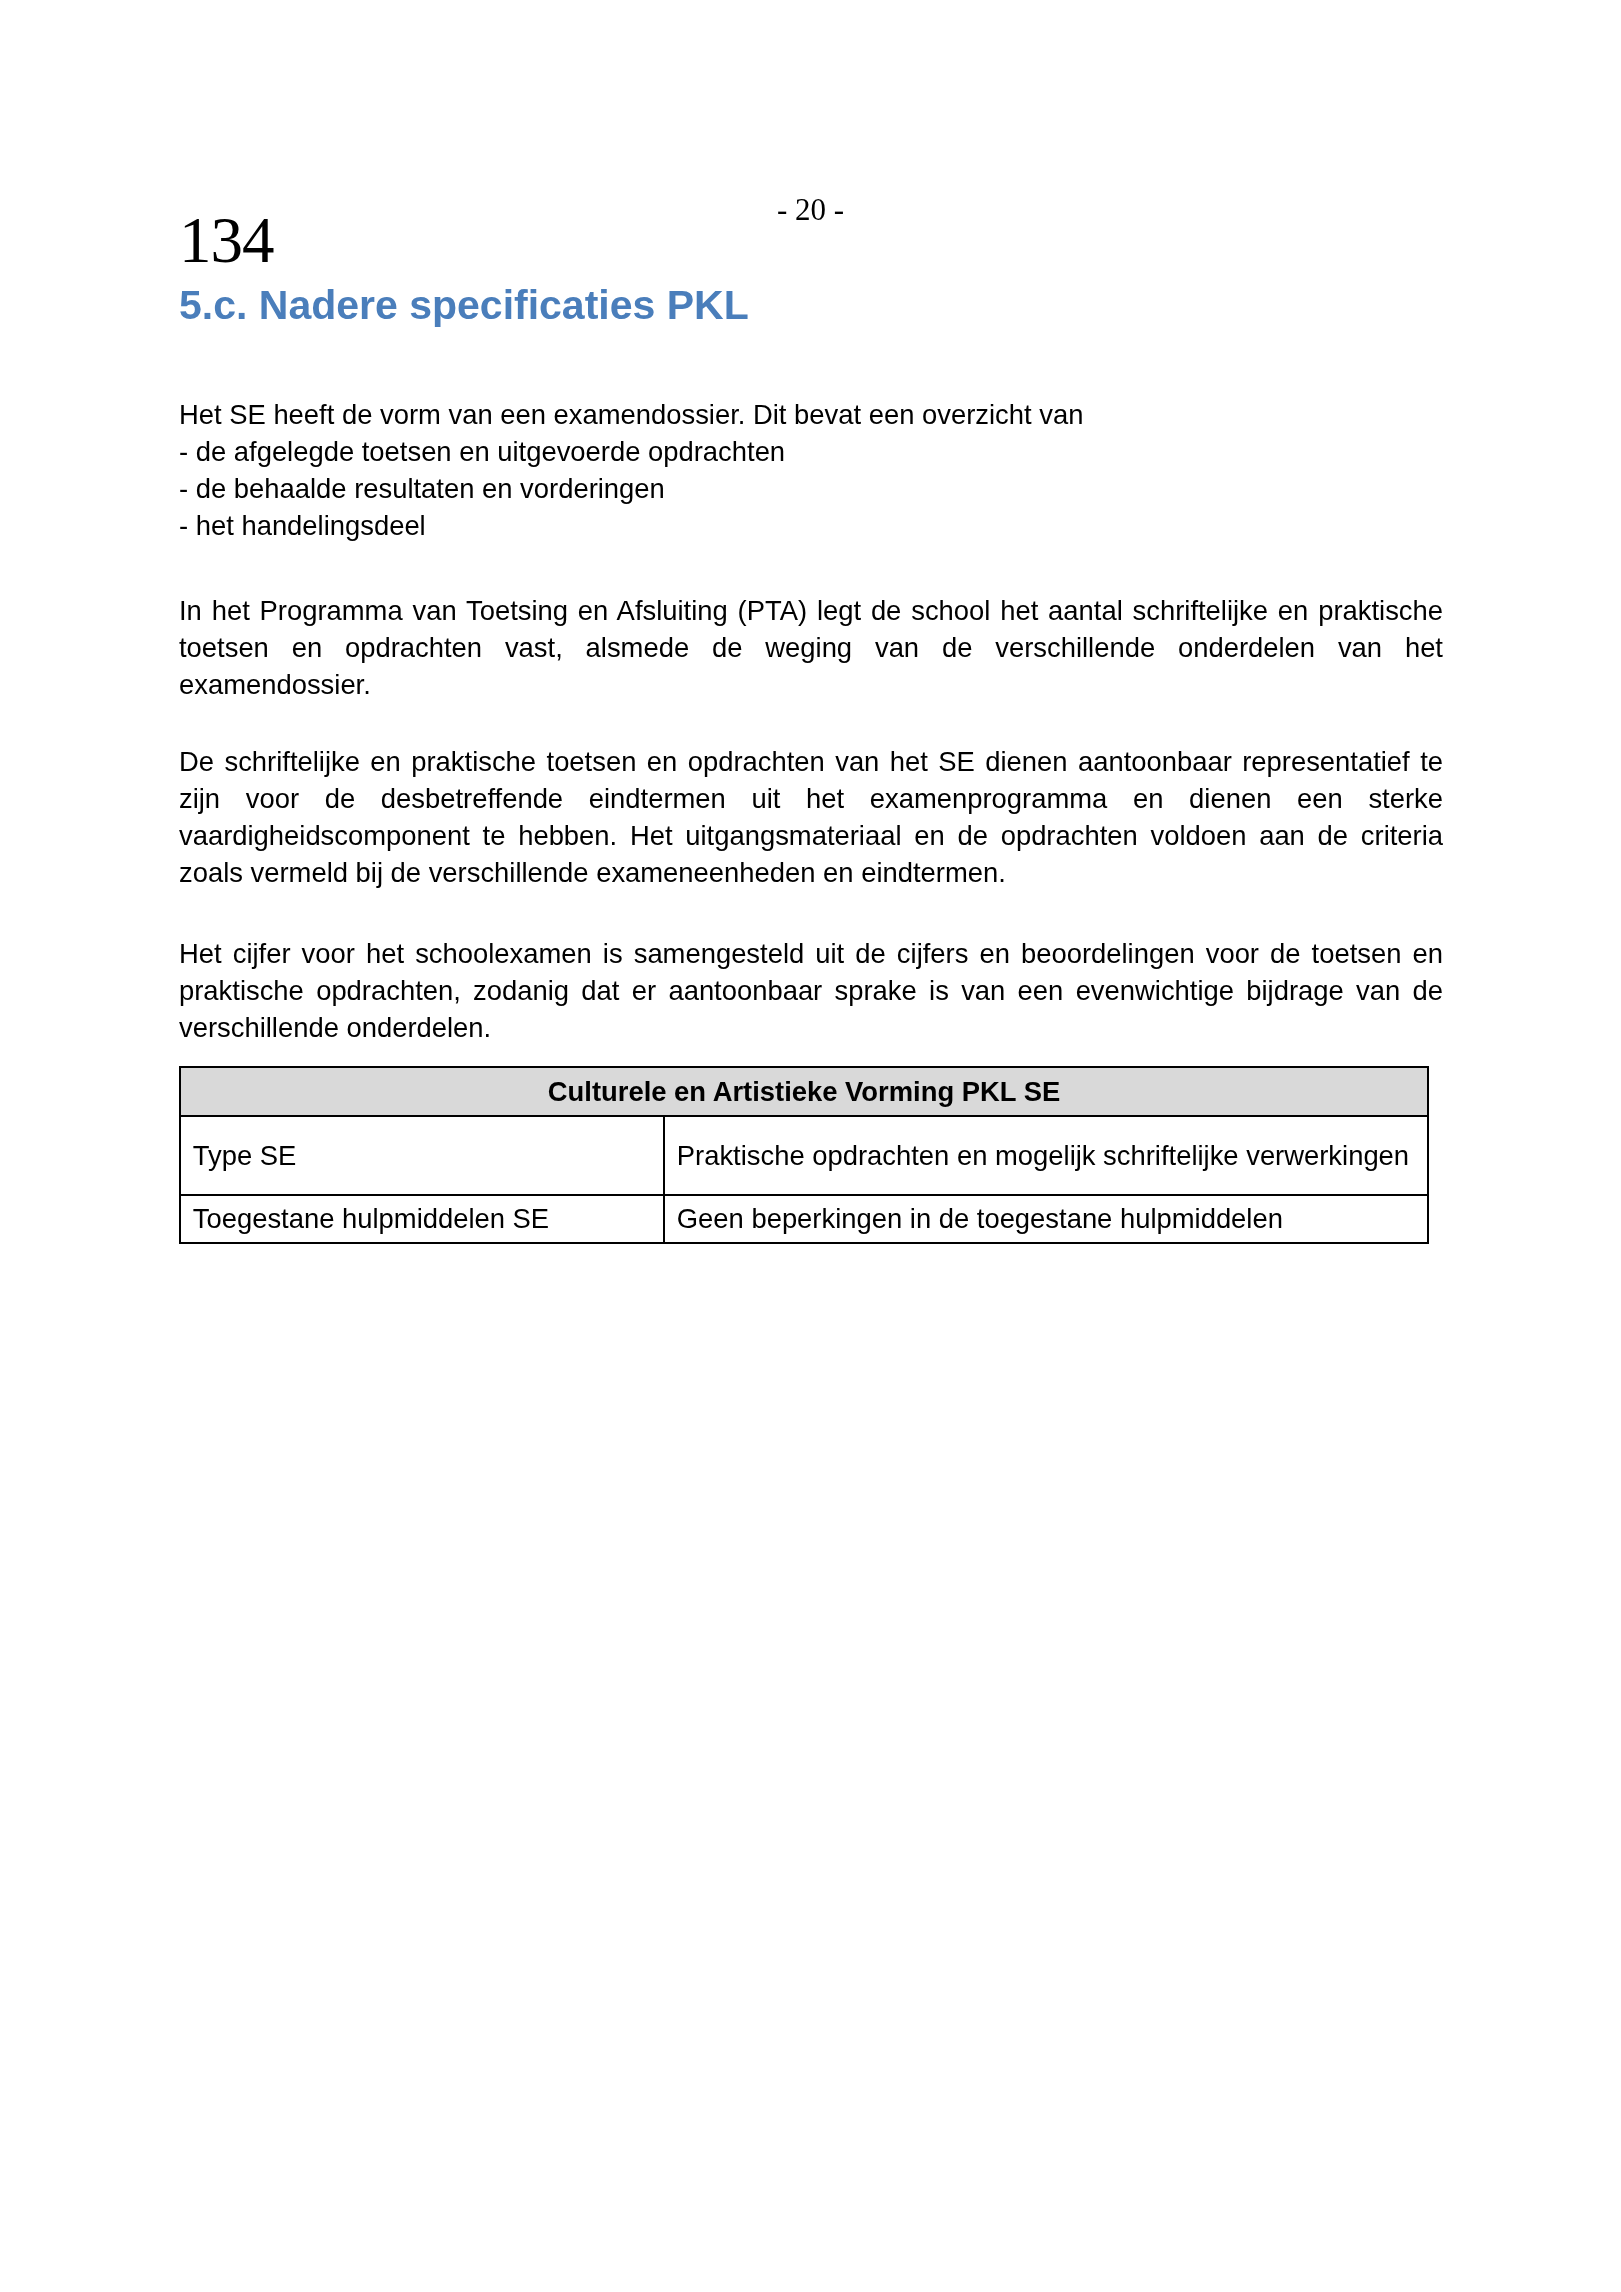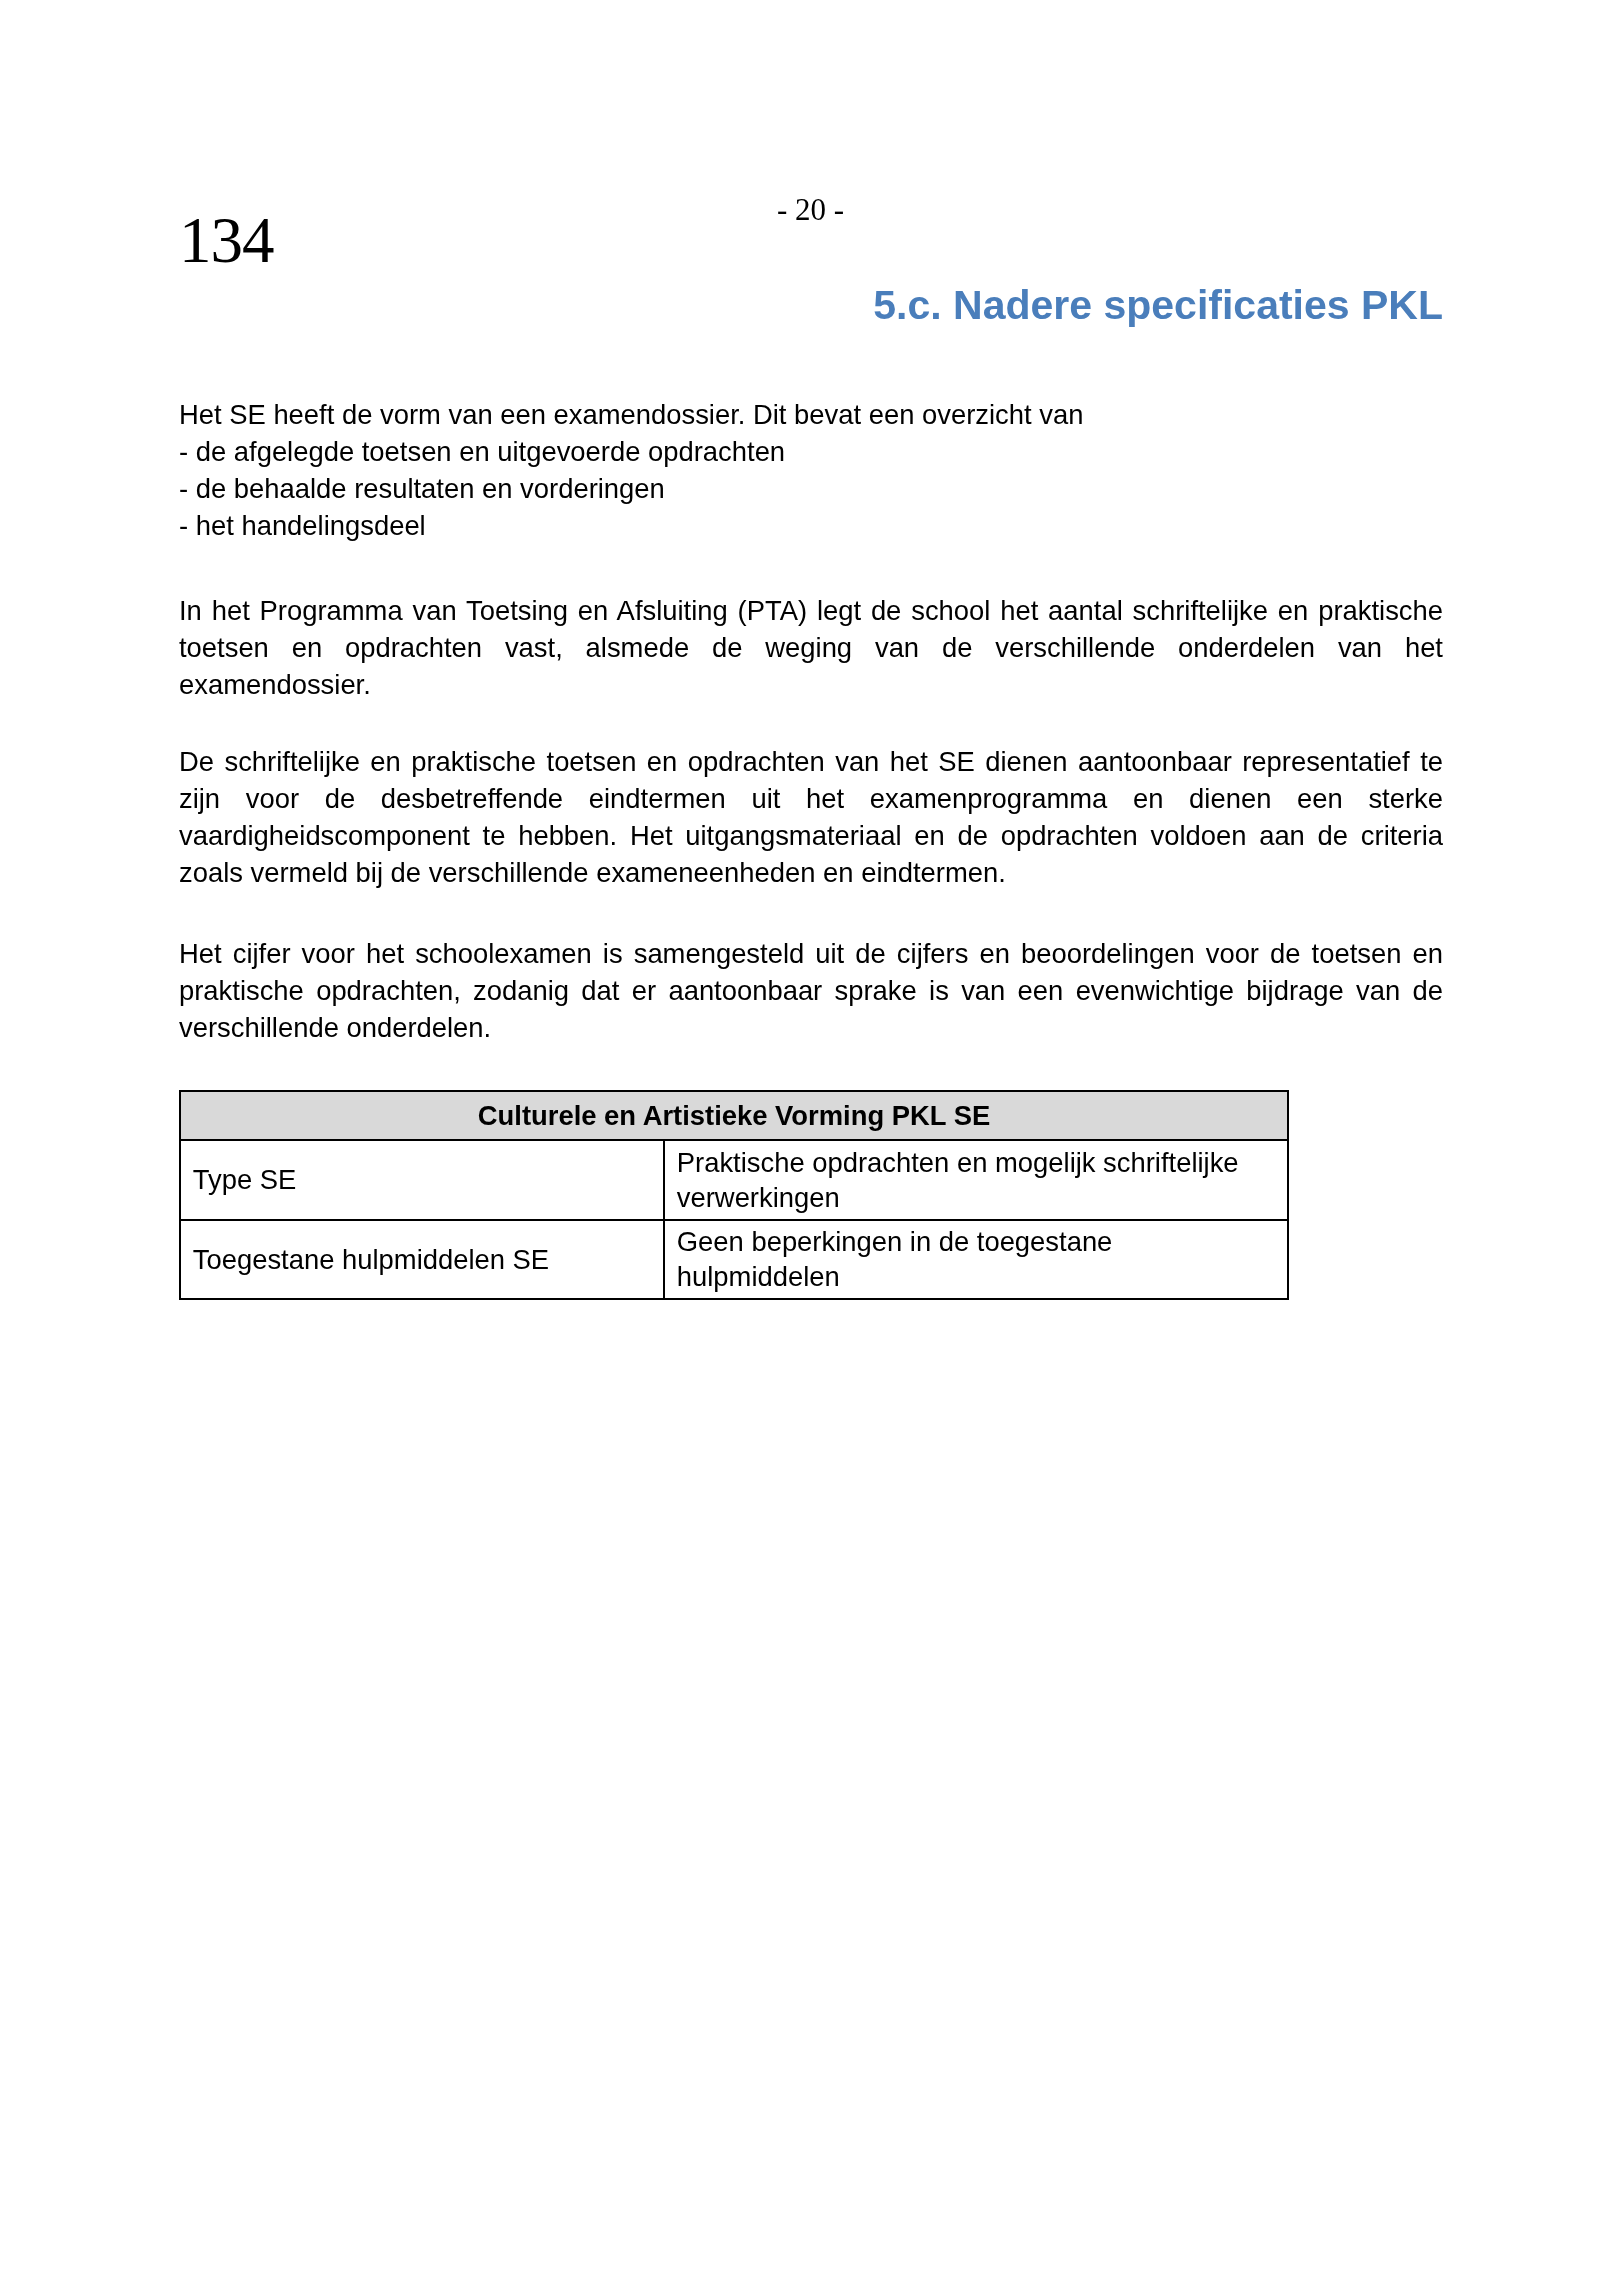--- a/index.html
+++ b/index.html
@@ -37,38 +37,37 @@
     left: 179px;
     top: 0;
     width: 1264px;
   }
   .heading {
     margin: 282px 0 0 0;
     font-size: 41px;
     font-weight: bold;
     line-height: 47px;
     color: #4a7ebb;
-    text-align: right;
   }
   .para {
     font-size: 27.4px;
     line-height: 37px;
     margin: 0;
   }
   .para-intro   { margin-top: 67px; }
   .para-pta     { margin-top: 48px; }
   .para-repr    { margin-top: 40px; }
   .para-cijfer  { margin-top: 44px; }
   .justify {
     text-align: justify;
     text-justify: inter-word;
   }
   .spec-table {
-    margin-top: 44px;
-    width: 1110px;
+    margin-top: 20px;
+    width: 1250px;
     border-collapse: collapse;
     table-layout: fixed;
     font-size: 27.4px;
     line-height: 35px;
     border-radius: 21px;
   }
   .spec-table th, .spec-table td {
     border: 2px solid #000000;
     padding: 3.9px 11.8px;
     vertical-align: middle;

